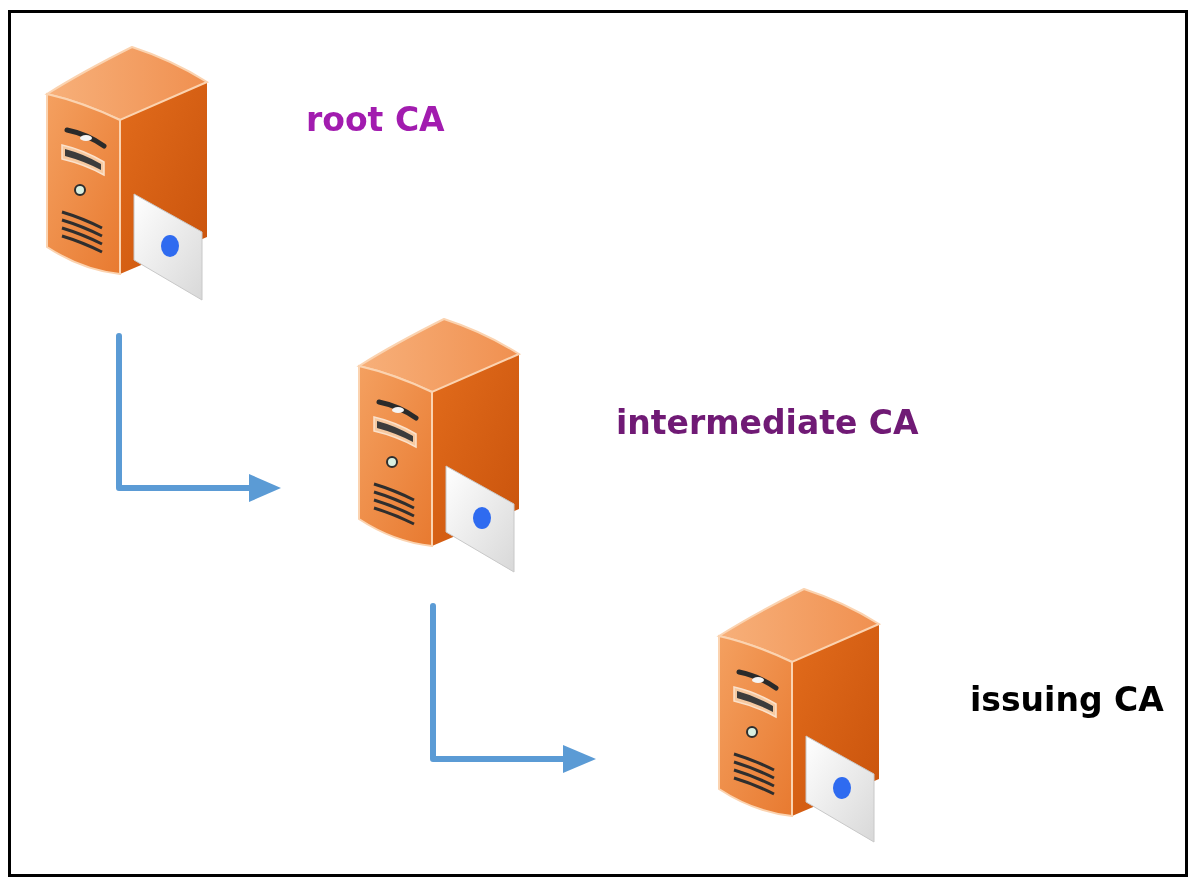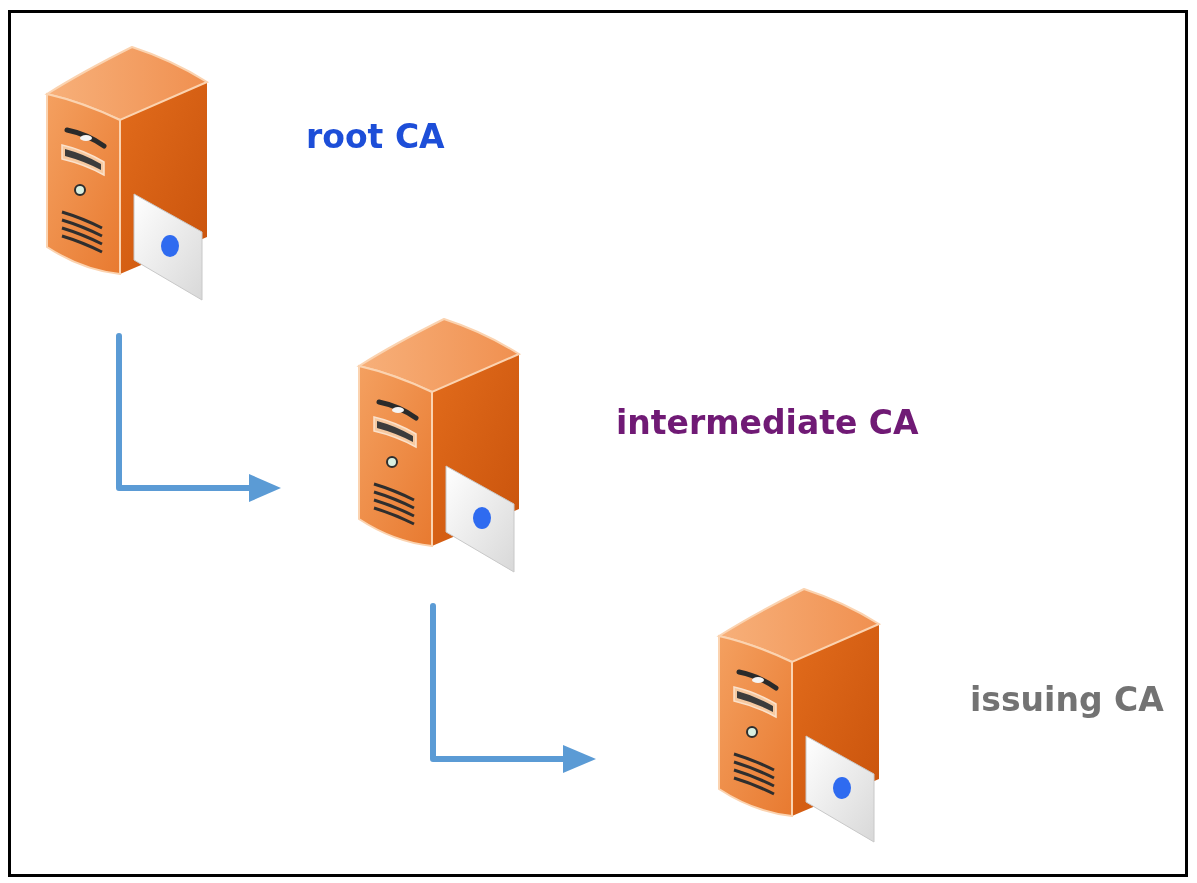--- a/index.html
+++ b/index.html
@@ -92,35 +92,35 @@
       <path d="M 92 152 L 160 190 L 160 258 L 92 218 Z" fill="url(#gCert)" stroke="#c8c8c8" stroke-width="1"></path>
       <ellipse cx="128" cy="204" rx="9" ry="11" fill="#2f6bf0"></ellipse>
     </g>
   </defs>
 </svg>
 
 <div class="node">
   <svg class="server" style="left:42px; top:42px;" viewBox="0 0 170 260">
     <use href="#serverIcon"></use>
   </svg>
-  <div class="node-label" style="left: 306px; top: 120px; color: #1d4ed8;">root CA</div>
+  <div class="node-label" style="left: 306px; top: 103px; color: #a21caf;">root CA</div>
 </div>
 
 <div class="node">
   <svg class="server" style="left:354px; top:314px;" viewBox="0 0 170 260">
     <use href="#serverIcon"></use>
   </svg>
   <div class="node-label" style="left: 616px; top: 406px; color: #701a75;">intermediate CA</div>
 </div>
 
 <div class="node">
   <svg class="server" style="left:714px; top:584px;" viewBox="0 0 170 260">
     <use href="#serverIcon"></use>
   </svg>
-  <div class="node-label" style="left: 970px; top: 683px; color: #737373;">issuing CA</div>
+  <div class="node-label" style="left: 970px; top: 683px; color: #000000;">issuing CA</div>
 </div>
 
 <svg class="arrow" width="1197" height="883">
   <g>
     <path class="edge-line" d="M 119 336 L 119 488 L 252 488" fill="none" stroke-width="6" stroke-linecap="round" stroke-linejoin="round" stroke="#5b9bd5"></path>
     <path class="edge-head" d="M 249 474 L 281 488 L 249 502 Z" fill="#5b9bd5"></path>
   </g>
   <g>
     <path class="edge-line" d="M 433 606 L 433 759 L 566 759" fill="none" stroke-width="6" stroke-linecap="round" stroke-linejoin="round" stroke="#5b9bd5"></path>
     <path class="edge-head" d="M 563 745 L 596 759 L 563 773 Z" fill="#5b9bd5"></path>

